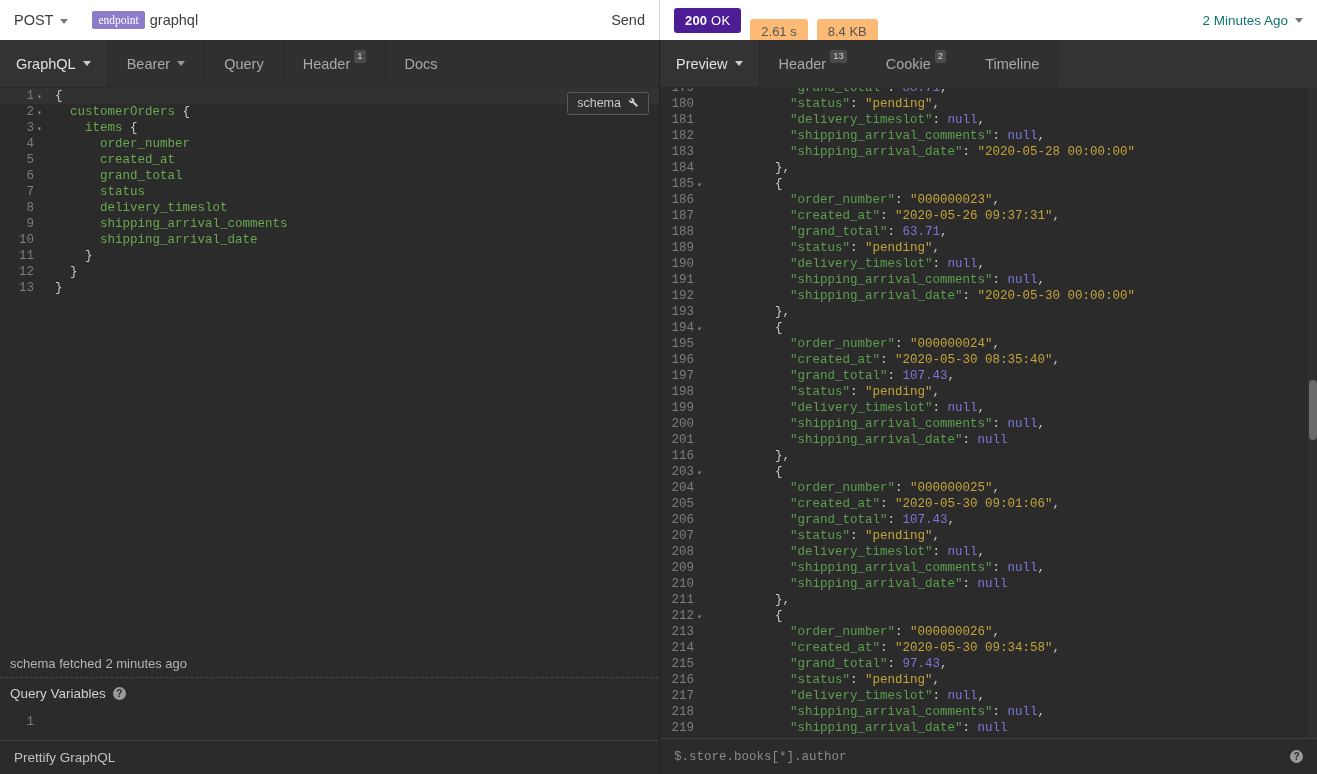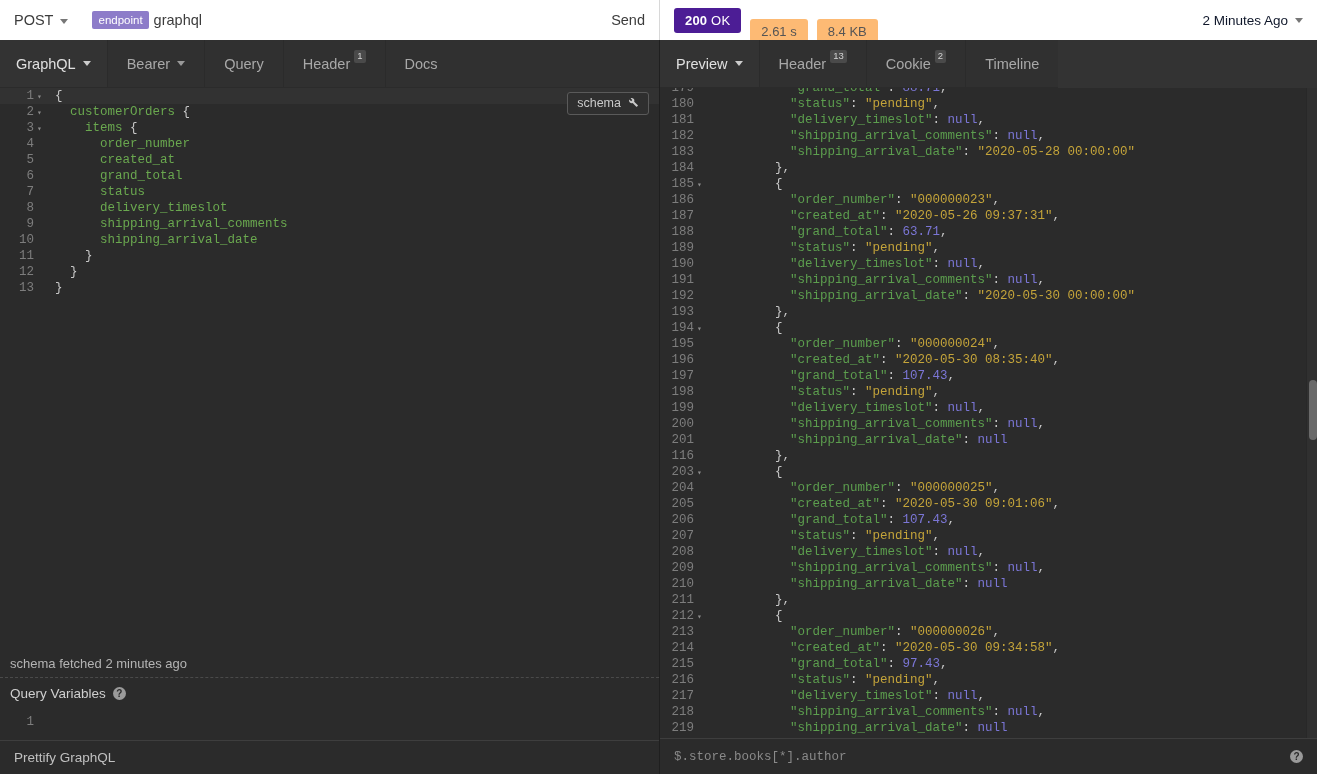--- a/index.html
+++ b/index.html
@@ -20,39 +20,39 @@
   .topbar-right {
     width: 657px; display: flex; align-items: center; padding: 0 14px;
   }
   .method { font-size: 14.5px; color: #3c3c3c; }
   .caret {
     display: inline-block; width: 0; height: 0;
     border-left: 4.5px solid transparent; border-right: 4.5px solid transparent;
     border-top: 5.5px solid #777; margin-left: 7px; vertical-align: middle;
   }
   .endpoint-badge {
-    background: #8d7cc9; color: #ffffff; font-family: Liberation Sans, sans-serif;
+    background: #8d7cc9; color: #ffffff; font-family: Liberation Serif, serif;
     font-size: 11.5px; padding: 3px 6px; border-radius: 2px; margin-left: 24px;
   }
   .endpoint-url { font-size: 14.5px; color: #3c3c3c; margin-left: 5px; }
   .send-btn {
     margin-left: auto; font-size: 14.5px; color: #3c3c3c;
     background: none; border: none; cursor: pointer;
     font-family: "Liberation Sans", sans-serif;
   }
   .status-pill {
     background: #4c1d95; color: #fff; font-size: 13px;
     padding: 5px 11px; border-radius: 3px; letter-spacing: .2px;
   }
   .status-pill b { font-weight: bold; }
   .meta-pill {
     background: #fdba74; color: #555; font-size: 13px;
     padding: 5px 11px; border-radius: 3px; margin-left: 9px; margin-top: 22px;
   }
-  .time-ago { margin-left: auto; font-size: 13.5px; color: #0f172a; }
+  .time-ago { margin-left: auto; font-size: 13.5px; color: #0f766e; }
 
   
   .tabbar { height: 48px; display: flex; flex: 0 0 48px; background: #333333; }
   .tabbar-left {
     width: 660px; display: flex; align-items: stretch;
     border-right: 1px solid #1f1f1f;
   }
   .tabbar-right { width: 657px; display: flex; align-items: stretch; }
   .tab-primary {
     display: flex; align-items: center; padding: 0 16px;

